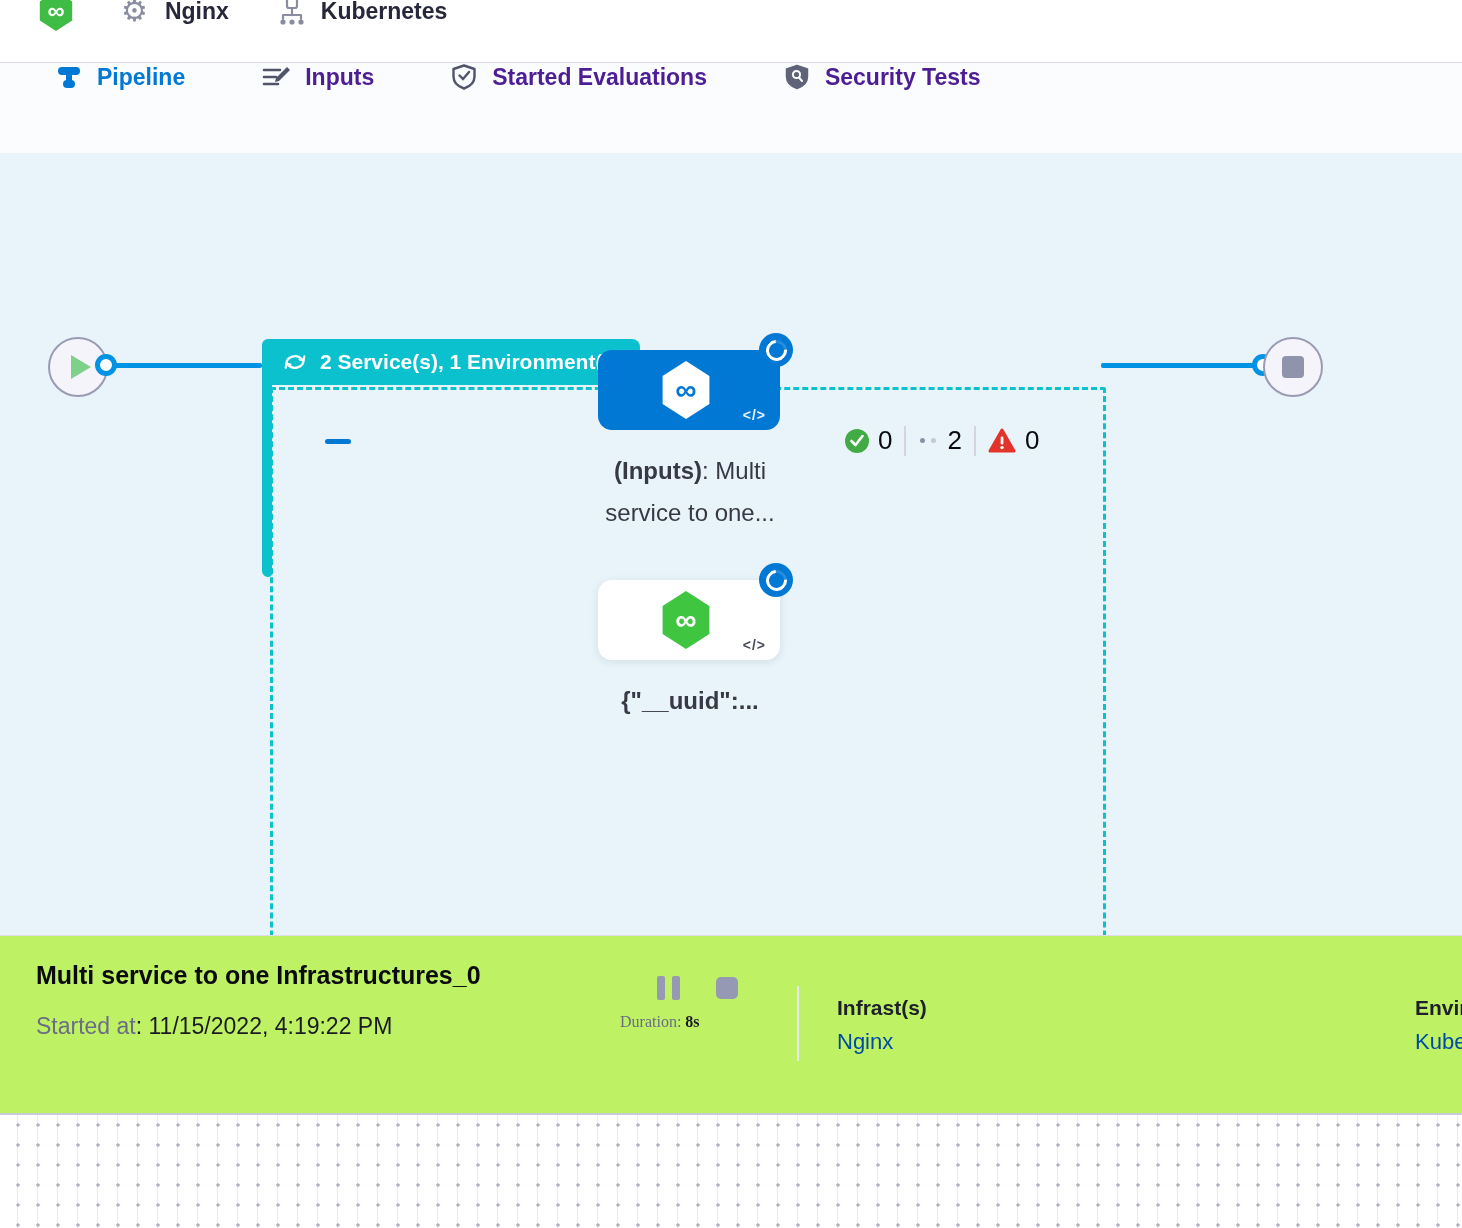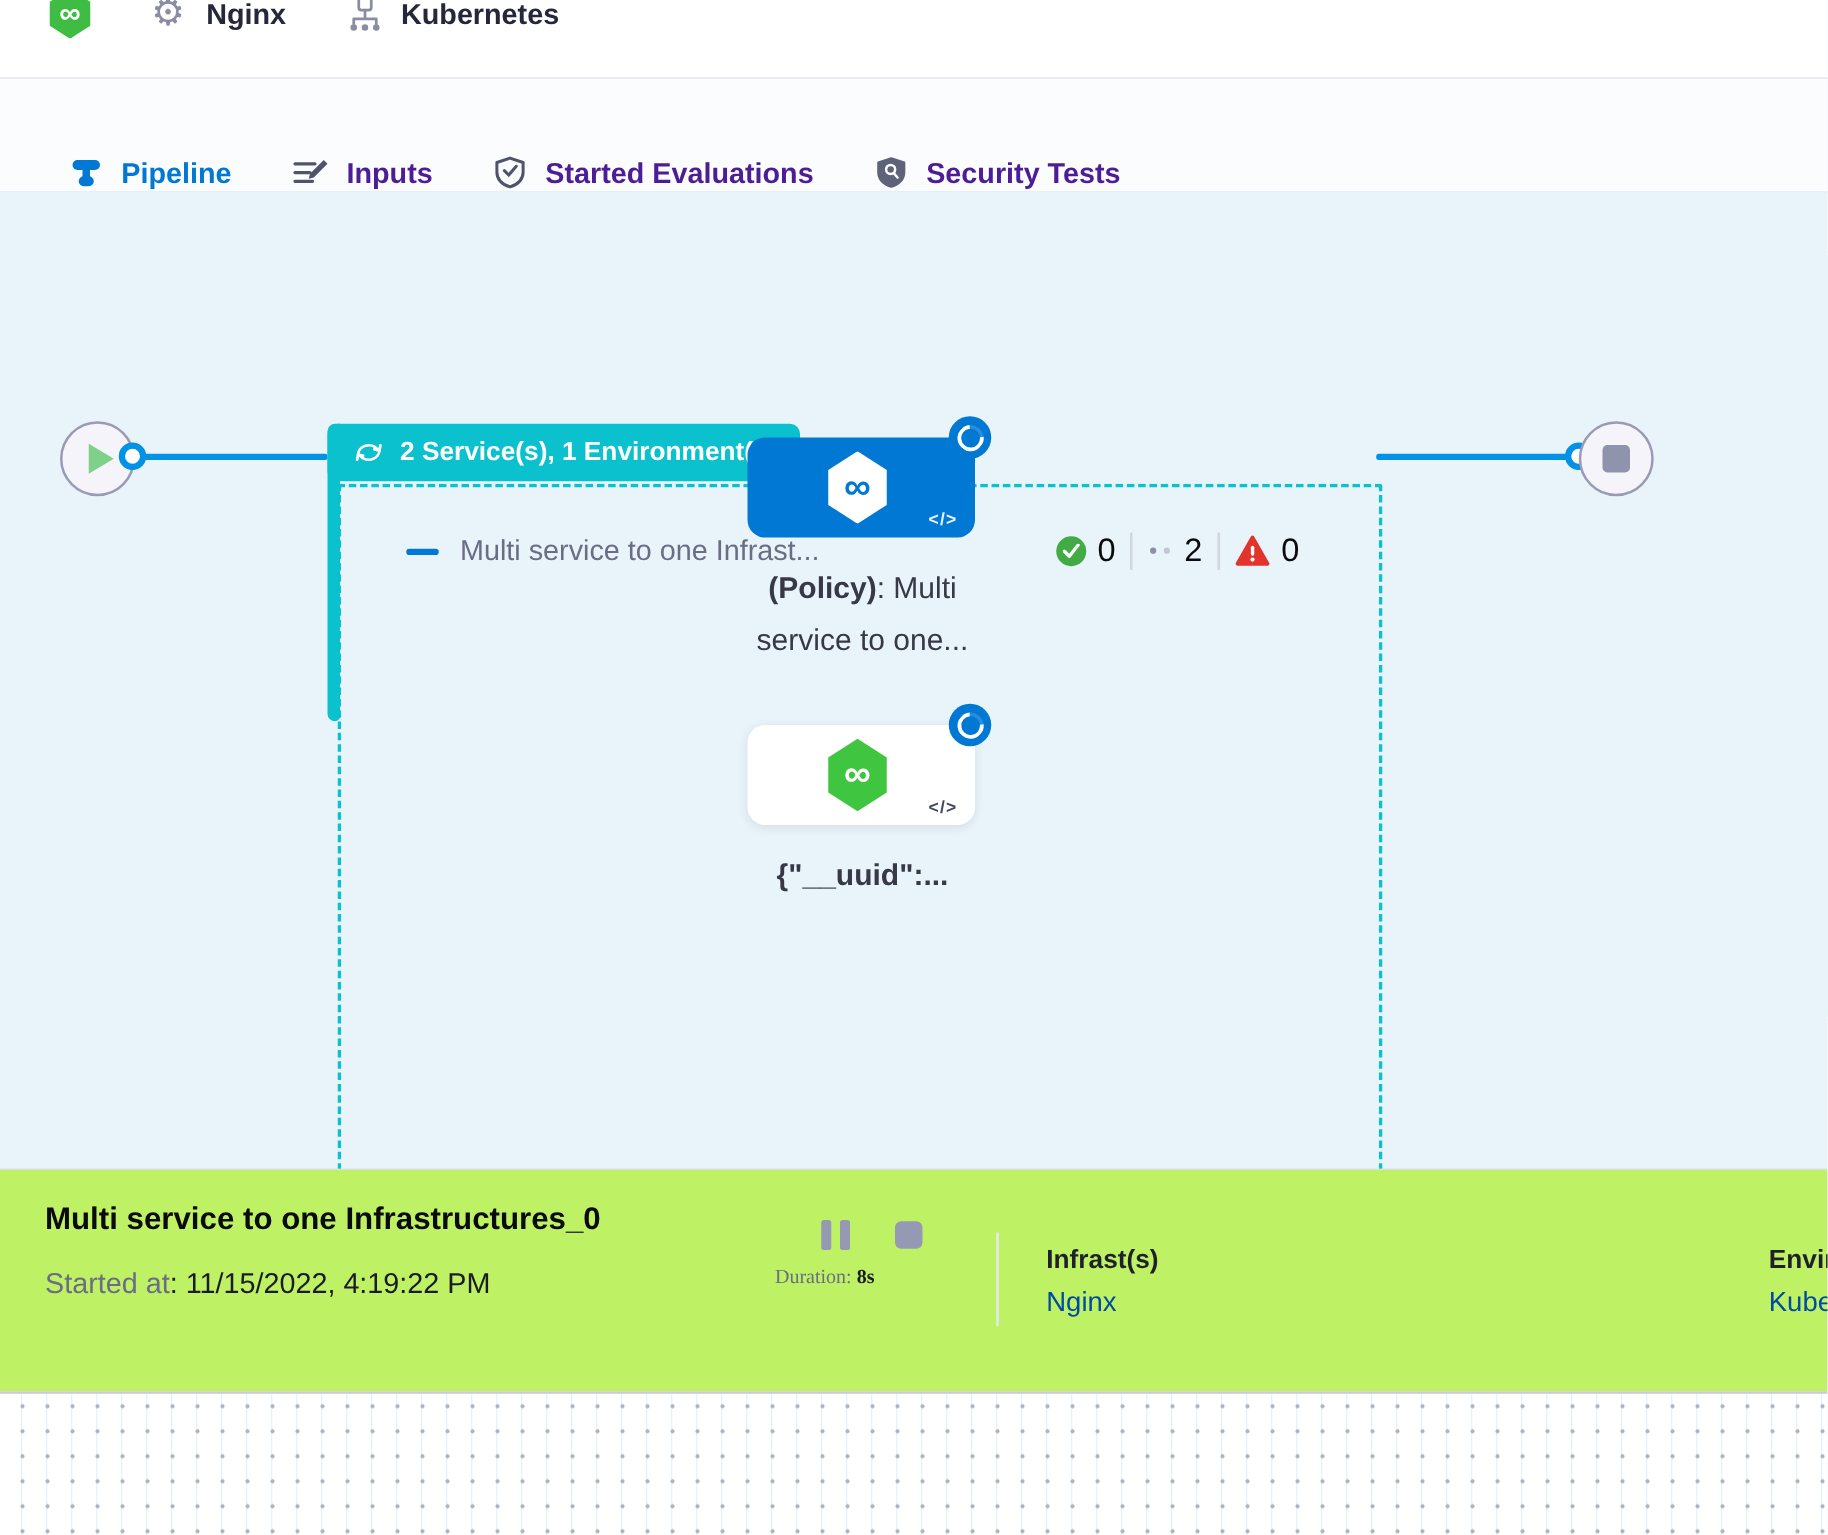--- a/index.html
+++ b/index.html
@@ -15,21 +15,21 @@
   .hex{display:inline-flex;align-items:center;justify-content:center;
     clip-path:polygon(50% 0%,95% 26%,95% 74%,50% 100%,5% 74%,5% 26%);}
   .logo-hex{width:36px;height:40px;background:#3fbc43;color:#fff;font-weight:bold;font-size:24px;}
   .gear{font-size:30px;color:#8a8da1;margin-left:47px;line-height:1;}
   .crumb{font-size:23px;font-weight:600;color:#26273a;margin-left:17px;}
   .infra-ic{margin-left:49px;}
   .crumb2{font-size:23px;font-weight:600;color:#26273a;margin-left:15px;}
 
   
   .tabbar{position:absolute;left:0;top:63px;width:1462px;height:90px;background:#fbfcfe;border-bottom:1px solid #d9dae6;}
-  .tabs{position:absolute;left:55px;top:0;height:89px;display:flex;align-items:flex-end;gap:48px;}
+  .tabs{position:absolute;left:55px;top:0;height:89px;display:flex;align-items:flex-start;gap:76px;}
   .tab{display:flex;align-items:center;gap:14px;font-size:23px;color:#4c1d95;font-weight:700;cursor:pointer;}
   .tab.active{color:#0278d5;font-weight:700;}
   .tab-underline{position:absolute;left:36px;top:147px;width:186px;height:5px;border-radius:4px 4px 0 0;background:#0278d5;}
 
   
   .canvas{position:absolute;left:0;top:153px;width:1462px;height:782px;background:#e8f4fa;}
 
   .edge{position:absolute;height:5px;background:#0092e4;border-radius:2px;}
   .connector{position:absolute;width:12px;height:12px;background:#fff;border:5px solid #0092e4;border-radius:50%;}
 
@@ -180,21 +180,20 @@
         <path d="M18.5 10.5 l4 .8 .8-4" fill="none" stroke="#fff" stroke-width="2.2" stroke-linecap="round" stroke-linejoin="round"></path>
         <path d="M9.5 15.5 l-4 -.8 -.8 4" fill="none" stroke="#fff" stroke-width="2.2" stroke-linecap="round" stroke-linejoin="round"></path>
       </svg>
     </span>
     <span>2 Service(s), 1 Environment(s)</span>
   </div>
 
   <div class="stage-box"></div>
 
   <div class="minus-ic"></div>
-  <div class="stage-title">Multi service to one Infrast...</div>
   <div class="stage-counts">
     <span class="cc">
       <svg width="14" height="12" viewBox="0 0 14 12">
           <path d="M1.5 6 l4 4 7-9" fill="none" stroke="#fff" stroke-width="2.6" stroke-linecap="round" stroke-linejoin="round"></path>
         </svg>
     </span>
     <span>0</span>
     <span class="count-div"></span>
     <span class="dots">
         <i class="d1"></i>
@@ -211,21 +210,21 @@
     </span>
     <span>0</span>
   </div>
 
   <div class="svc-card blue" style="left:598px;top:197px;">
     <span class="hex card-hex whex">∞</span>
     <span class="code-ic">&lt;/&gt;</span>
     <span class="spinner"></span>
   </div>
   <div class="svc-label" style="left:540px;top:297px;">
-    <div><b>(Policy)</b><span>: Multi</span></div>
+    <div><b>(Inputs)</b><span>: Multi</span></div>
     <div>service to one...</div>
   </div>
 
   <div class="svc-card white" style="left:598px;top:427px;">
     <span class="hex card-hex ghex">∞</span>
     <span class="code-ic">&lt;/&gt;</span>
     <span class="spinner"></span>
   </div>
   <div class="svc-label" style="left:540px;top:527px;font-weight:700;">
     <div>{"__uuid":...</div>

